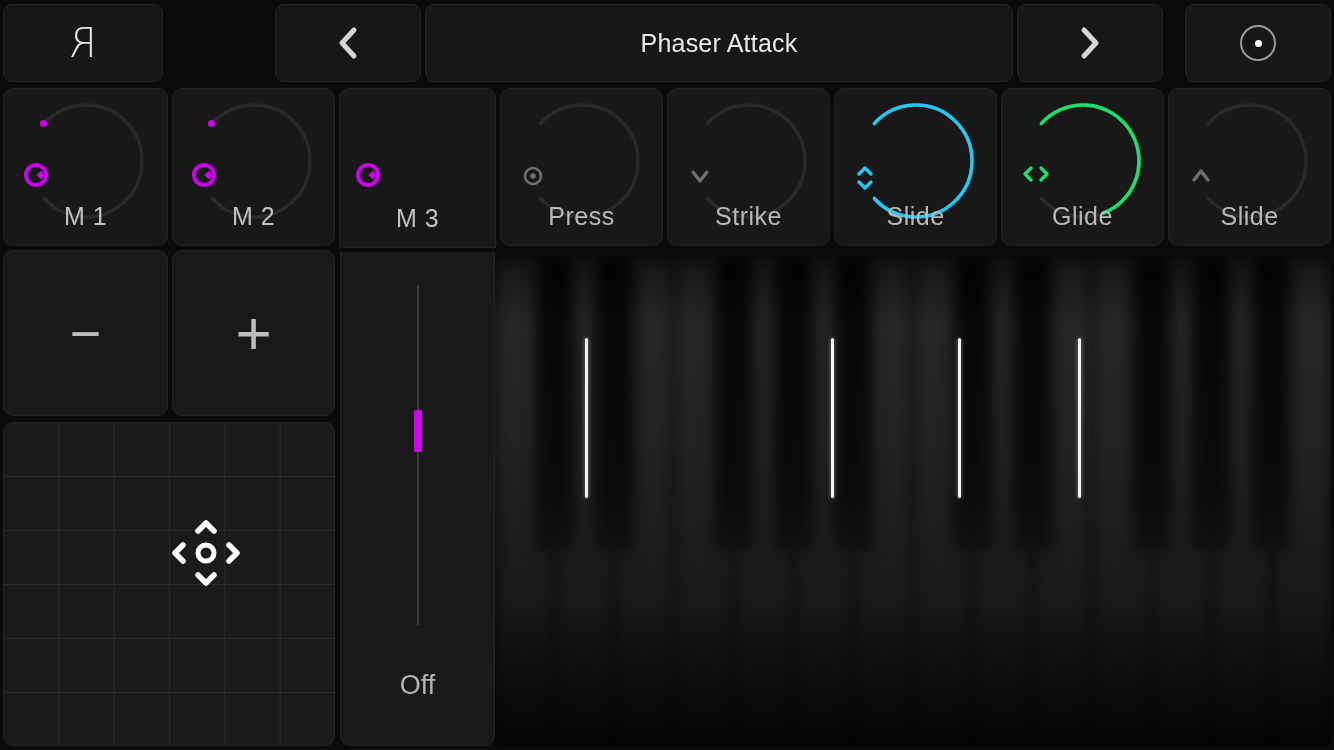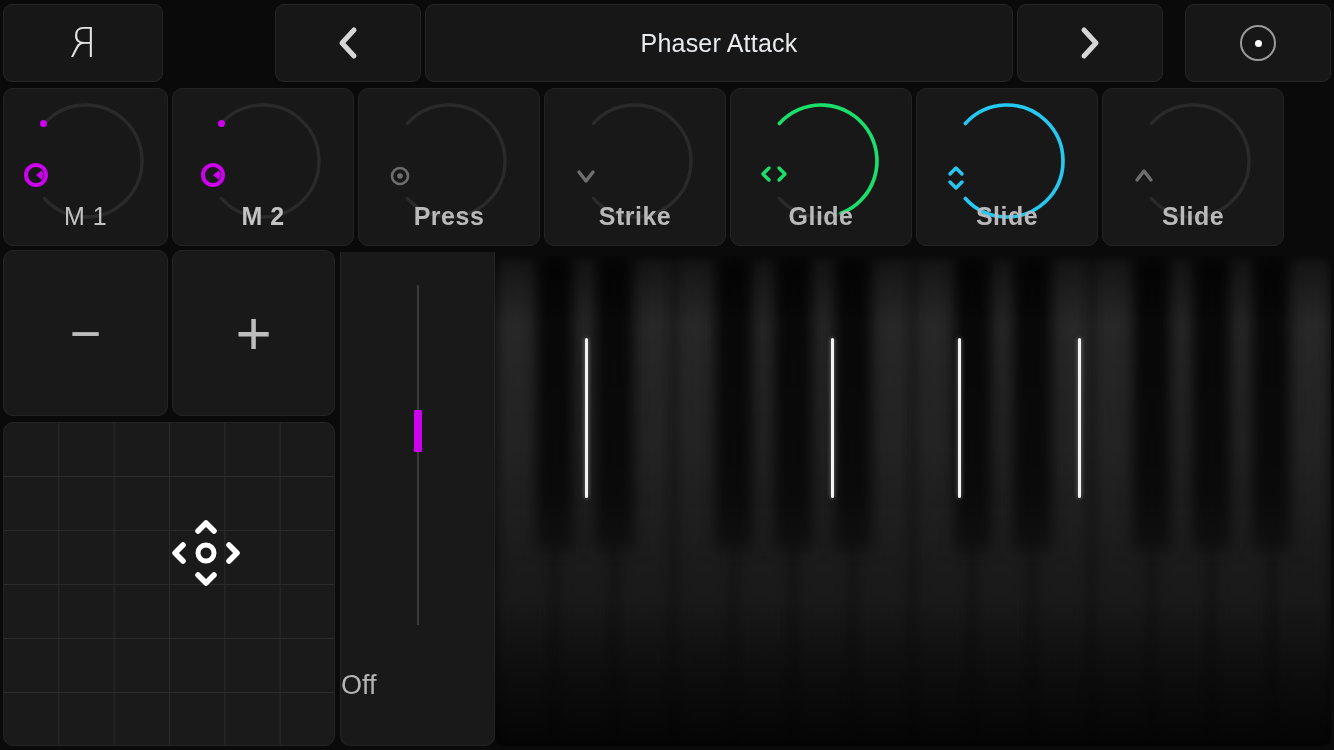--- a/index.html
+++ b/index.html
@@ -80,21 +80,21 @@
     gap: 4px;
   }
   .knob-cell {
     background: #181818;
     border: 1px solid #232323;
     border-radius: 10px;
     position: relative;
     height: 158px;
   }
   .knob-cell.w165 { width: 165px; }
-  .knob-cell.w163 { width: 182px; font-weight: bold; }
+  .knob-cell.w163 { width: 163px; }
   .knob-cell.m3   { width: 157px; border-bottom-left-radius: 0;
                     border-bottom-right-radius: 0; height: 160px; }
 
   .knob-wrap {
     position: absolute;
     left: 50%; top: 8px;
     transform: translateX(-50%);
     width: 128px; height: 128px;
   }
   .knob-wrap svg { position: absolute; left: 0; top: 0; }
@@ -191,20 +191,21 @@
   .slider-thumb {
     position: absolute;
     left: 50%; transform: translateX(-50%);
     width: 8px; height: 42px;
     background: #cc00ee;
     border-radius: 1px;
   }
   .slider-value {
     position: absolute;
     left: 0; right: 0; bottom: 44px;
+    text-align: center;
     color: #b5b5b5;
     font-size: 27px;
   }
 
   
   .keyboard {
     position: absolute;
     left: 495px; top: 256px;
     width: 836px; height: 490px;
     border-radius: 8px;
@@ -304,20 +305,31 @@
           <span class="macro-dot" style="left:18.9px;top:23.0px;background:#cc00ee"></span>
           <div class="knob-icon">
             <svg class="ring-icon" viewBox="0 0 28 28">
               <circle cx="14" cy="14" r="10" stroke="#cc00ee" stroke-width="4" fill="none"></circle>
               <path d="M14 14 L19.5 9.5 A7.5 7.5 0 0 1 19.5 18.8 Z" fill="#cc00ee"></path>
             </svg>
           </div>
         </div>
         <div class="knob-label macro">M 2</div>
       </div>
+      <div class="knob-cell m3">
+        <div class="knob-wrap">
+          <div class="knob-icon">
+            <svg class="ring-icon" viewBox="0 0 28 28">
+              <circle cx="14" cy="14" r="10" stroke="#cc00ee" stroke-width="4" fill="none"></circle>
+              <path d="M14 14 L19.5 9.5 A7.5 7.5 0 0 1 19.5 18.8 Z" fill="#cc00ee"></path>
+            </svg>
+          </div>
+        </div>
+        <div class="knob-label macro">M 3</div>
+      </div>
       <div class="knob-cell w163">
         <div class="knob-wrap">
           <svg width="128" height="128" viewBox="0 0 128 128">
             <path d="M 22.38 26.53 A 56 56 0 1 1 22.38 101.47" stroke="#2a2a2a" stroke-width="3.4" fill="none" stroke-linecap="round"></path>
           </svg>
           <div class="knob-icon">
             <svg width="30" height="30" viewBox="0 0 30 30">
               <circle cx="15" cy="15" r="8" stroke="#6e6e6e" stroke-width="2.6" fill="none"></circle>
               <circle cx="15" cy="15" r="2.8" fill="#6e6e6e"></circle>
             </svg>
@@ -335,45 +347,45 @@
               <path d="M8 11 L15 20 L22 11" stroke="#6e6e6e" stroke-width="3.4" fill="none" stroke-linecap="round" stroke-linejoin="round"></path>
             </svg>
           </div>
         </div>
         <div class="knob-label">Strike</div>
       </div>
       <div class="knob-cell w163">
         <div class="knob-wrap">
           <svg width="128" height="128" viewBox="0 0 128 128">
             <path d="M 22.38 26.53 A 56 56 0 1 1 22.38 101.47" stroke="#2a2a2a" stroke-width="3.4" fill="none" stroke-linecap="round"></path>
+            <path d="M 22.38 26.53 A 56 56 0 1 1 22.38 101.47" stroke="#25c8f0" stroke-width="3.6" fill="none" stroke-linecap="round"></path>
+          </svg>
+          <div class="knob-icon">
+            <svg width="26" height="34" viewBox="0 0 26 34">
+              <path d="M7 13 L13 7 L19 13" stroke="#25c8f0" stroke-width="3.4" fill="none" stroke-linecap="round" stroke-linejoin="round"></path>
+              <path d="M7 21 L13 27 L19 21" stroke="#25c8f0" stroke-width="3.4" fill="none" stroke-linecap="round" stroke-linejoin="round"></path>
+            </svg>
+          </div>
+        </div>
+        <div class="knob-label">Slide</div>
+      </div>
+      <div class="knob-cell w163">
+        <div class="knob-wrap">
+          <svg width="128" height="128" viewBox="0 0 128 128">
+            <path d="M 22.38 26.53 A 56 56 0 1 1 22.38 101.47" stroke="#2a2a2a" stroke-width="3.4" fill="none" stroke-linecap="round"></path>
             <path d="M 22.38 26.53 A 56 56 0 1 1 84.07 116.28" stroke="#18e06a" stroke-width="3.6" fill="none" stroke-linecap="round"></path>
           </svg>
           <div class="knob-icon">
             <svg width="34" height="26" viewBox="0 0 34 26">
               <path d="M12 7 L6 13 L12 19" stroke="#18e06a" stroke-width="3.4" fill="none" stroke-linecap="round" stroke-linejoin="round"></path>
               <path d="M22 7 L28 13 L22 19" stroke="#18e06a" stroke-width="3.4" fill="none" stroke-linecap="round" stroke-linejoin="round"></path>
             </svg>
           </div>
         </div>
         <div class="knob-label">Glide</div>
-      </div>
-      <div class="knob-cell w163">
-        <div class="knob-wrap">
-          <svg width="128" height="128" viewBox="0 0 128 128">
-            <path d="M 22.38 26.53 A 56 56 0 1 1 22.38 101.47" stroke="#2a2a2a" stroke-width="3.4" fill="none" stroke-linecap="round"></path>
-            <path d="M 22.38 26.53 A 56 56 0 1 1 22.38 101.47" stroke="#25c8f0" stroke-width="3.6" fill="none" stroke-linecap="round"></path>
-          </svg>
-          <div class="knob-icon">
-            <svg width="26" height="34" viewBox="0 0 26 34">
-              <path d="M7 13 L13 7 L19 13" stroke="#25c8f0" stroke-width="3.4" fill="none" stroke-linecap="round" stroke-linejoin="round"></path>
-              <path d="M7 21 L13 27 L19 21" stroke="#25c8f0" stroke-width="3.4" fill="none" stroke-linecap="round" stroke-linejoin="round"></path>
-            </svg>
-          </div>
-        </div>
-        <div class="knob-label">Slide</div>
       </div>
       <div class="knob-cell w163">
         <div class="knob-wrap">
           <svg width="128" height="128" viewBox="0 0 128 128">
             <path d="M 22.38 26.53 A 56 56 0 1 1 22.38 101.47" stroke="#2a2a2a" stroke-width="3.4" fill="none" stroke-linecap="round"></path>
           </svg>
           <div class="knob-icon">
             <svg width="30" height="30" viewBox="0 0 30 30">
               <path d="M8 19 L15 10 L22 19" stroke="#6e6e6e" stroke-width="3.4" fill="none" stroke-linecap="round" stroke-linejoin="round"></path>
             </svg>

